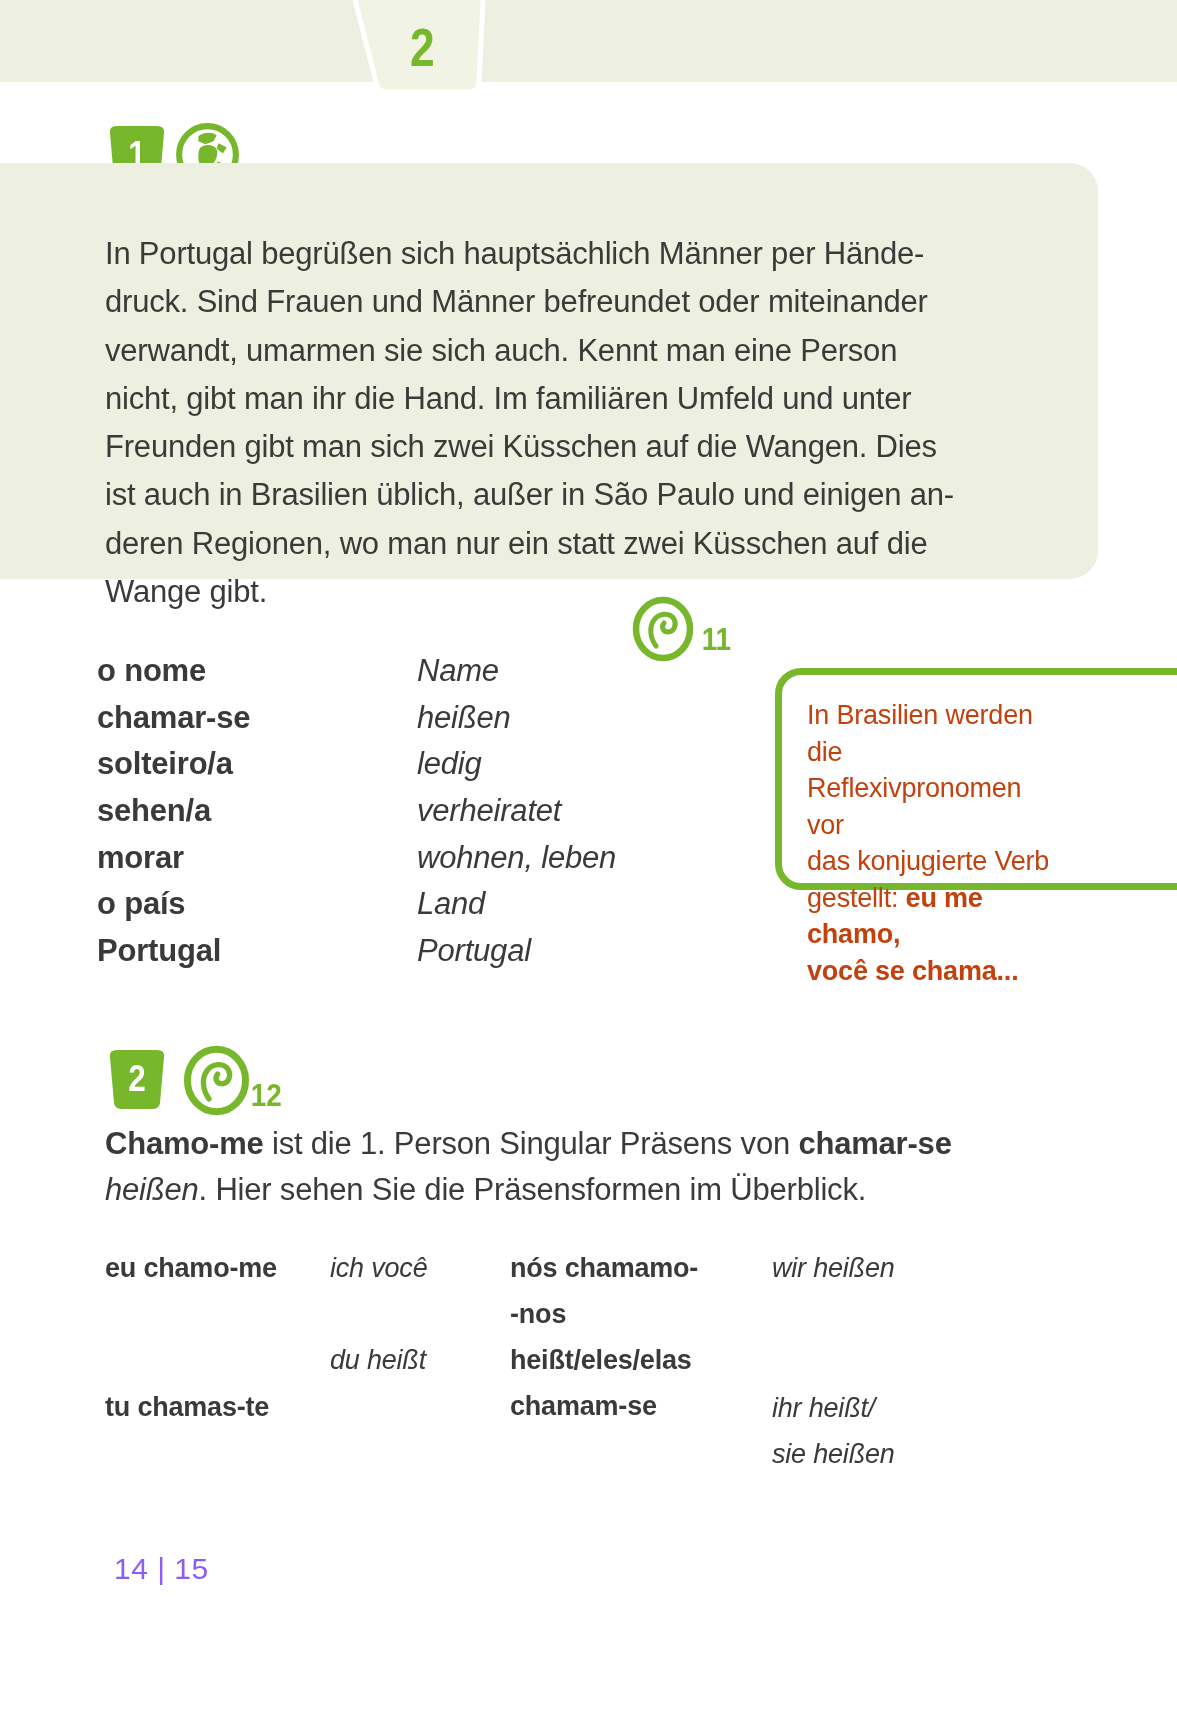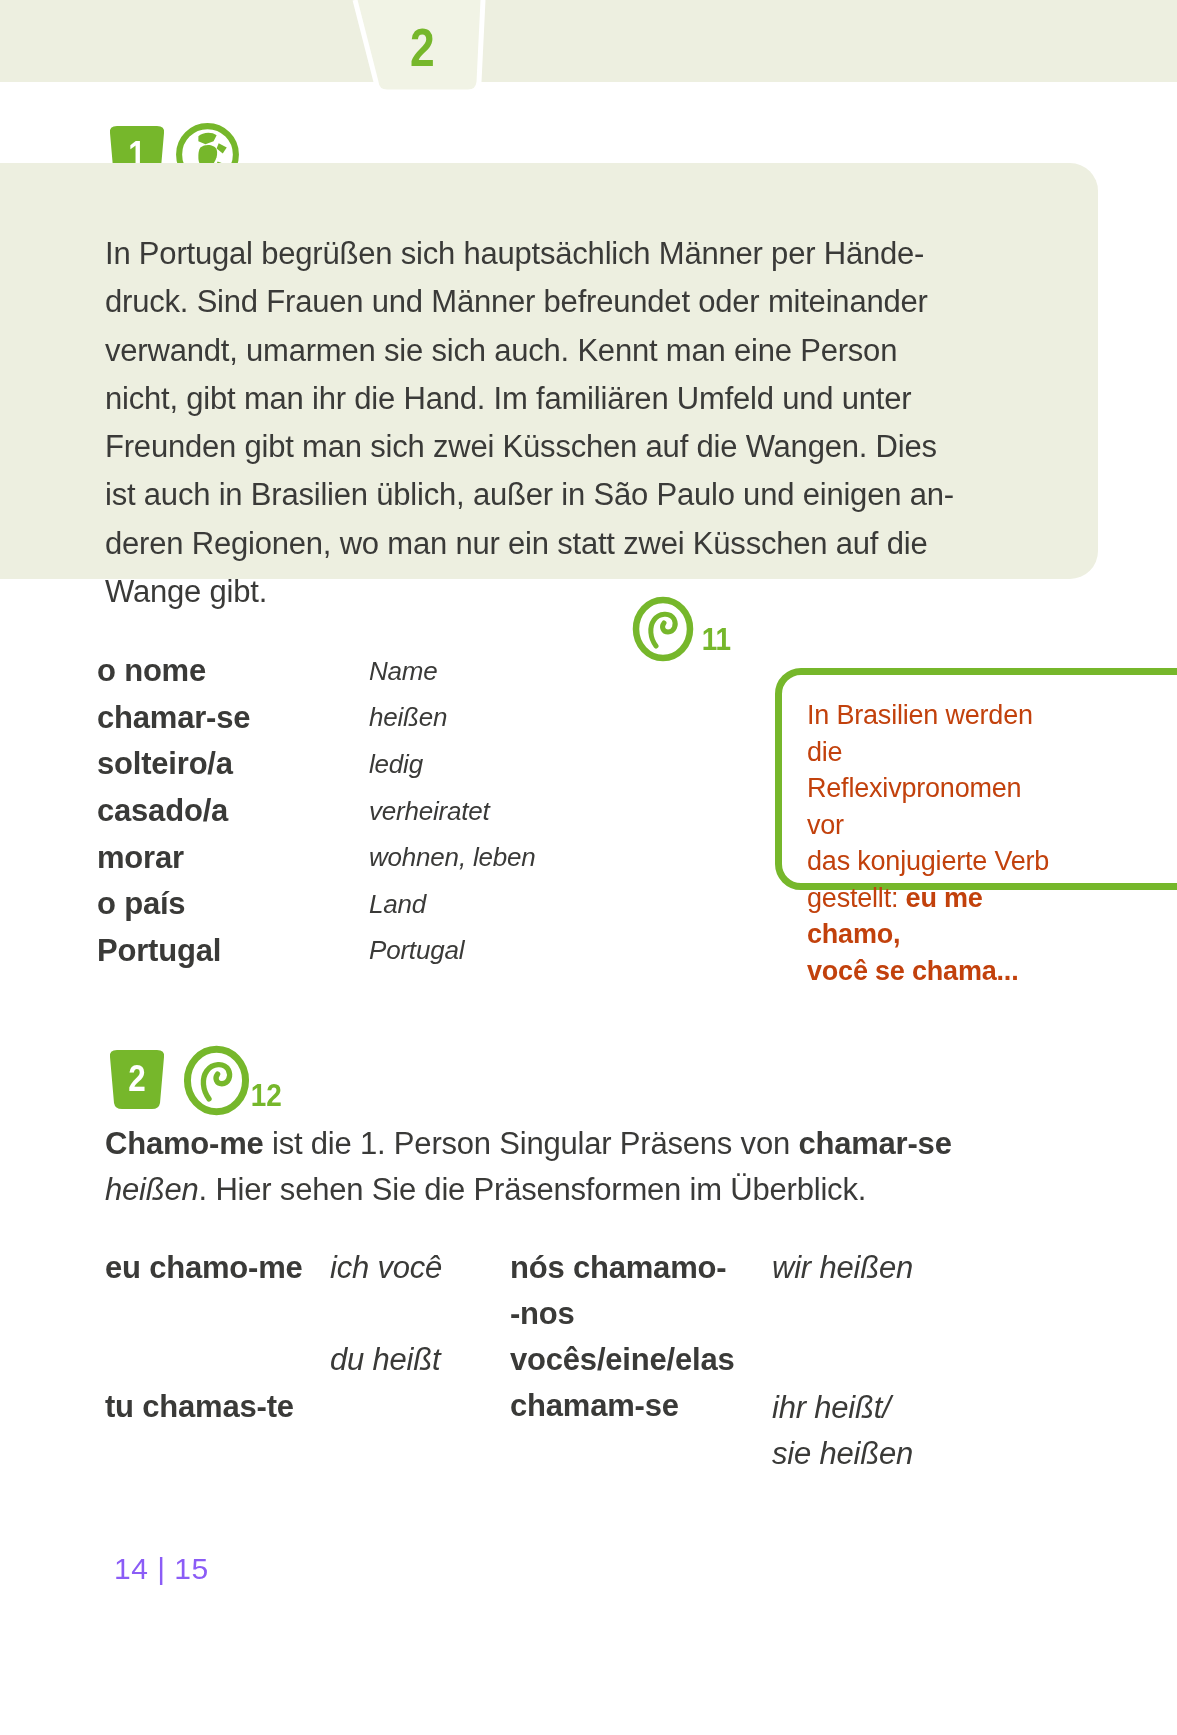--- a/index.html
+++ b/index.html
@@ -42,21 +42,21 @@
     left:105px;top:196px;width:960px;
     font-size:31px;line-height:48.3px;letter-spacing:-.2px;
     white-space:pre-line;
     margin-top:34px;
   }
 
   
   .vocab{left:97px;top:648px;width:620px;display:grid;grid-auto-rows:46.6px;}
   .vocab-row{display:grid;grid-template-columns:272px auto;align-items:center;}
   .vocab .pt{font-weight:700;font-size:31px;letter-spacing:-.2px;}
-  .vocab .de{font-style:italic;font-size:26px;letter-spacing:-.2px;}
+  .vocab .de{font-style:italic;font-size:31px;letter-spacing:-.2px;margin-left:48px;}
 
   
   .callout{
     left:775px;top:668px;width:450px;height:222px;background:#ffffff;
     border:7px solid #76b72b;border-radius:26px;box-sizing:border-box;
   }
   .callout-text{
     position:absolute;left:25px;top:22px;width:250px;
     color:#c2410c;font-size:27px;line-height:36.5px;letter-spacing:-.2px;
     white-space:pre-line;
@@ -66,21 +66,21 @@
   
   .intro{
     left:105px;top:1121px;width:960px;
     font-size:31px;line-height:45.5px;letter-spacing:-.2px;
     white-space:pre-line;
   }
   .b{font-weight:700;}
   .i{font-style:italic;}
 
   
-  .conj{font-size:31px;line-height:46px;letter-spacing:-.2px;white-space:pre-line;}
+  .conj{font-size:27px;line-height:46px;letter-spacing:-.2px;white-space:pre-line;}
   .conj.pt{font-weight:700;}
   .conj.de{font-style:italic;}
 
   .footer{
     left:114px;top:1552px;font-size:30px;color:#8b5cf6;letter-spacing:.5px;
   }
 </style>
 </head>
 <body>
 
@@ -128,21 +128,21 @@
   </div>
   <div class="vocab-row">
     <span class="pt">chamar-se</span>
     <span class="de">heißen</span>
   </div>
   <div class="vocab-row">
     <span class="pt">solteiro/a</span>
     <span class="de">ledig</span>
   </div>
   <div class="vocab-row">
-    <span class="pt">casado/a</span>
+    <span class="pt">sehen/a</span>
     <span class="de">verheiratet</span>
   </div>
   <div class="vocab-row">
     <span class="pt">morar</span>
     <span class="de">wohnen, leben</span>
   </div>
   <div class="vocab-row">
     <span class="pt">o país</span>
     <span class="de">Land</span>
   </div>
@@ -175,18 +175,18 @@
 <div class="abs intro"><span class="b">Chamo-me</span><span> ist die 1. Person Singular Präsens von </span><span class="b">chamar-se
 </span><span class="i">heißen</span><span>. Hier sehen Sie die Präsensformen im Überblick.</span></div>
 
 <div class="abs conj pt" style="left:105px;top:1245px;">eu chamo-me</div>
 <div class="abs conj de" style="left:330px;top:1245px;">ich você</div>
 <div class="abs conj pt" style="left:510px;top:1245px;">nós chamamo-
 -nos</div>
 <div class="abs conj de" style="left:772px;top:1245px;">wir heißen</div>
 <div class="abs conj pt" style="left:105px;top:1337px;margin-top:47px;">tu chamas-te</div>
 <div class="abs conj de" style="left:330px;top:1337px;">du heißt</div>
-<div class="abs conj pt" style="left:510px;top:1337px;">vocês/eine/elas
+<div class="abs conj pt" style="left:510px;top:1337px;">heißt/eles/elas
 chamam-se</div>
 <div class="abs conj de" style="left:772px;top:1337px;margin-top:48px;">ihr heißt/
 sie heißen</div>
 
 <div class="abs footer">14 | 15</div>
 
 </body></html>

